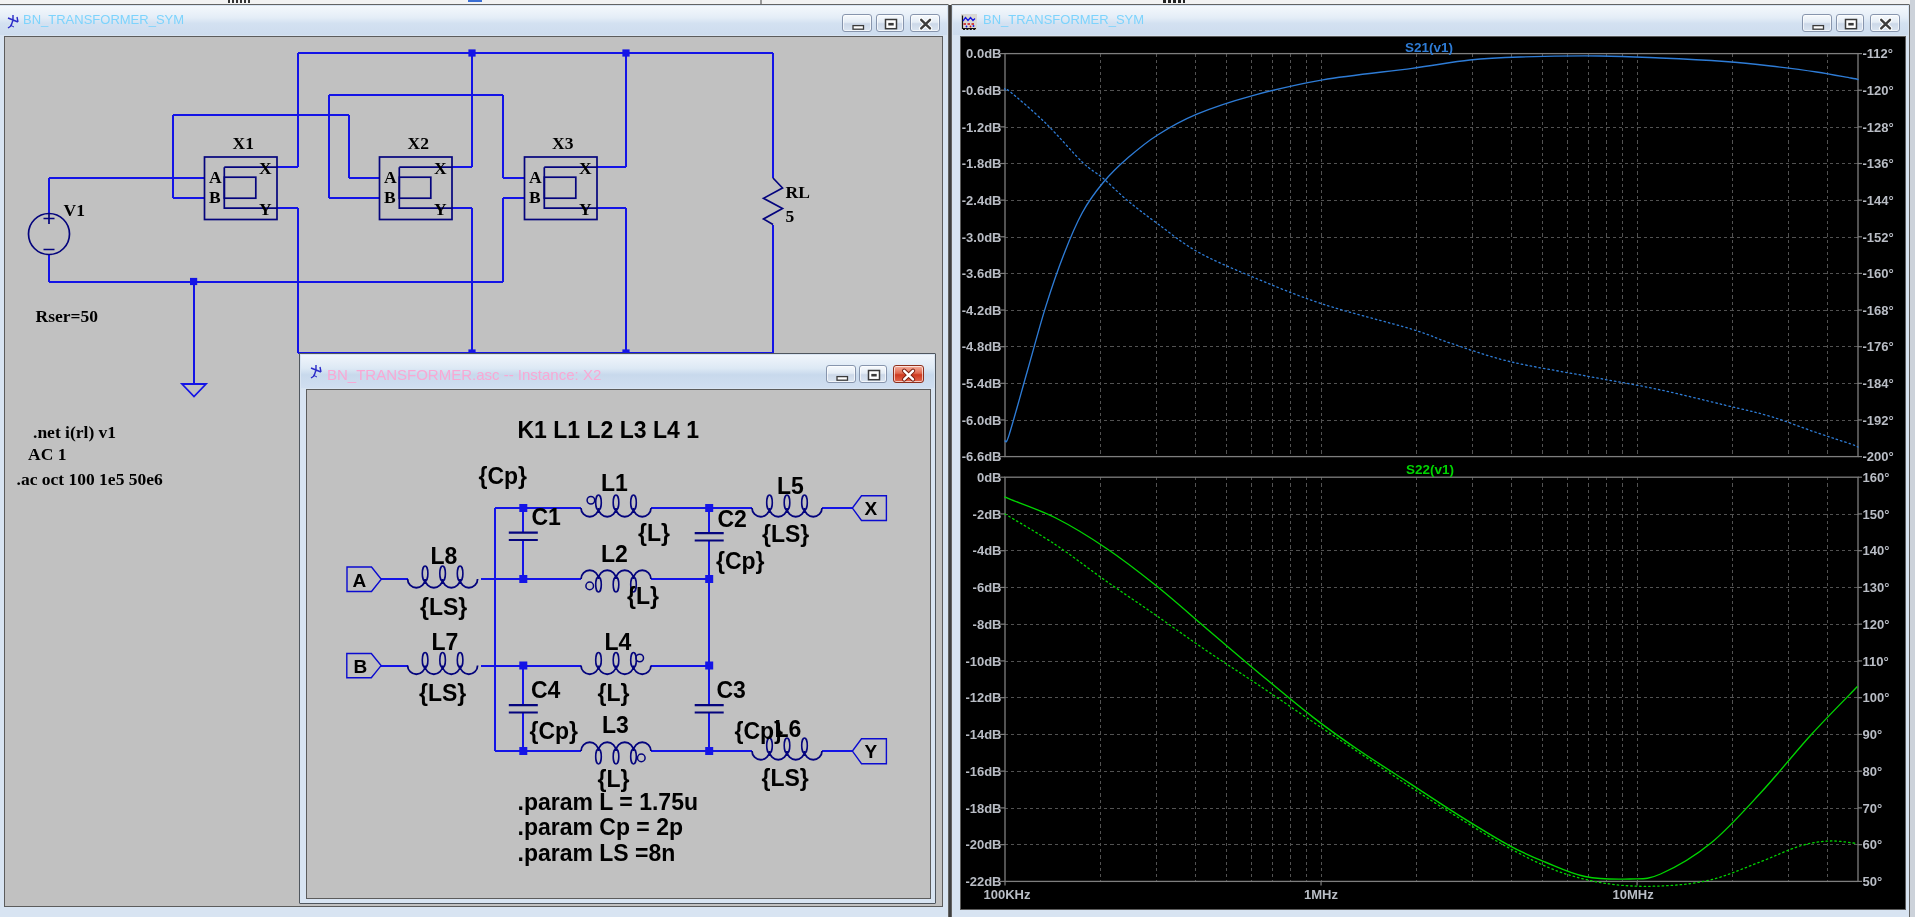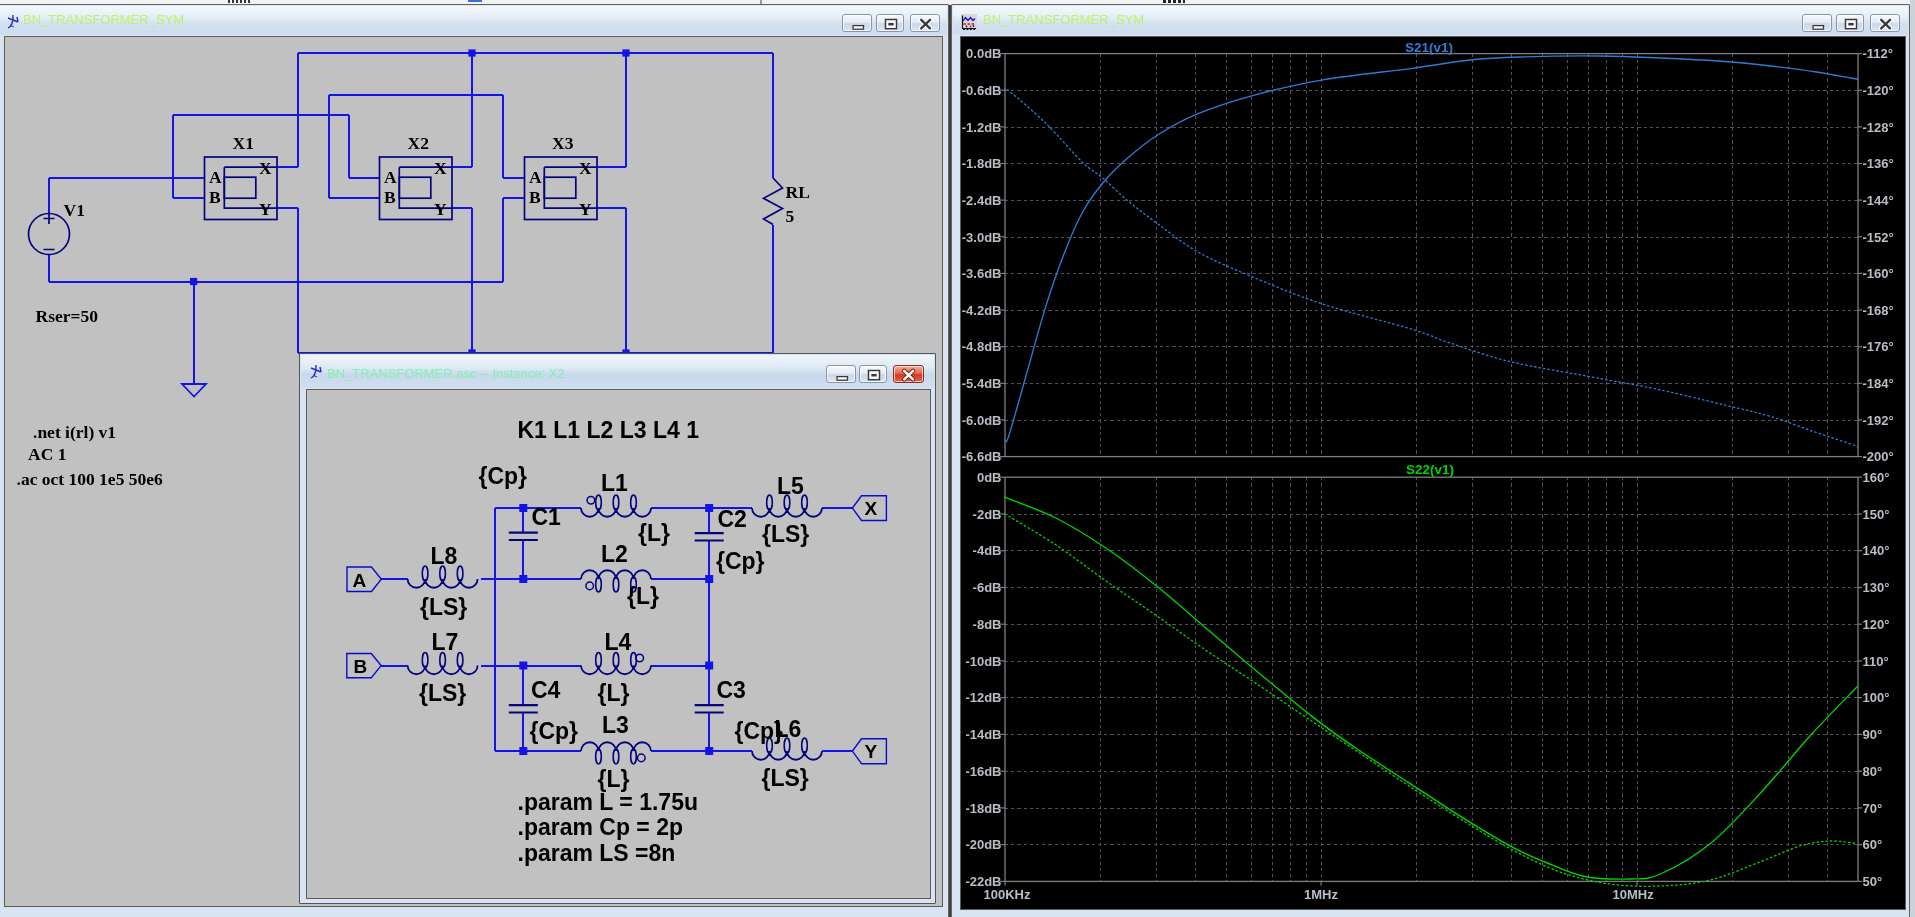--- a/index.html
+++ b/index.html
@@ -1,19 +1,19 @@
 <!DOCTYPE html>
 <html><head><meta charset="utf-8"><style>
 *{margin:0;padding:0;box-sizing:border-box}
 body{width:1915px;height:917px;position:relative;overflow:hidden;background:#3f3f3f;font-family:"Liberation Sans",sans-serif}
 .lay{position:absolute}
 .win{position:absolute;background:#d8e4f2;border:1px solid #636363;border-radius:1px}
 .tbar{position:absolute;left:1px;right:1px;top:1px;height:29px;background:linear-gradient(180deg,#f4f8fc 0%,#e4edf7 40%,#d3e1f1 60%,#cddcee 100%)}
-.ttext{position:absolute;font-size:13px;color:#bef264;white-space:nowrap}
-.ttexta{position:absolute;font-size:13px;color:#86efac;white-space:nowrap}
+.ttext{position:absolute;font-size:13px;color:#7dd3fc;white-space:nowrap}
+.ttexta{position:absolute;font-size:15px;color:#f9a8d4;white-space:nowrap}
 .wbtn{position:absolute;border:1px solid #8795ad;border-radius:3px;background:linear-gradient(180deg,#f7fafd 0%,#e4ecf5 45%,#ccd8e8 55%,#dbe5f1 100%);box-shadow:inset 0 0 0 1px rgba(255,255,255,.65)}
 .wbtn.red{background:linear-gradient(180deg,#f6b09e 0%,#e06a50 45%,#ce3a20 55%,#e2674e 100%);border-color:#8e2f1c}
 .cont{position:absolute;border:1px solid #5c5c5c;background:#c1c1c1}
 .t1{font:bold 17.5px "Liberation Serif",serif;fill:#000}
 .t2{font:bold 23px "Liberation Sans",sans-serif;fill:#000}
 .t3{font:bold 19px "Liberation Sans",sans-serif;fill:#000}
 .wl{font:bold 13px "Liberation Sans",sans-serif;fill:#b9bdc5}
 .wt{font:bold 13.5px "Liberation Sans",sans-serif;text-anchor:middle}
 .topstrip{position:absolute;left:0;top:0;width:1915px;height:5px;background:#f2f2f2}
 </style></head>

